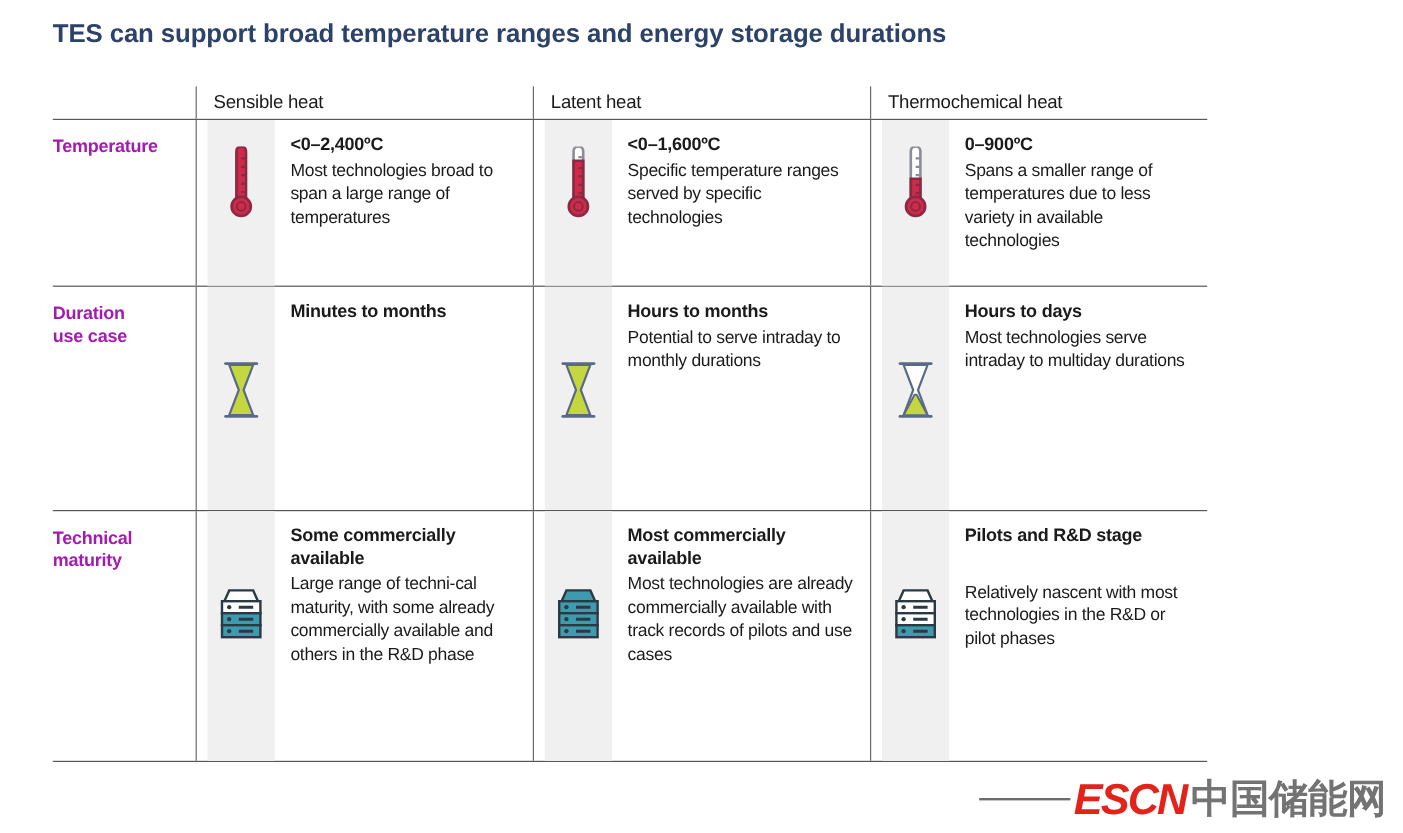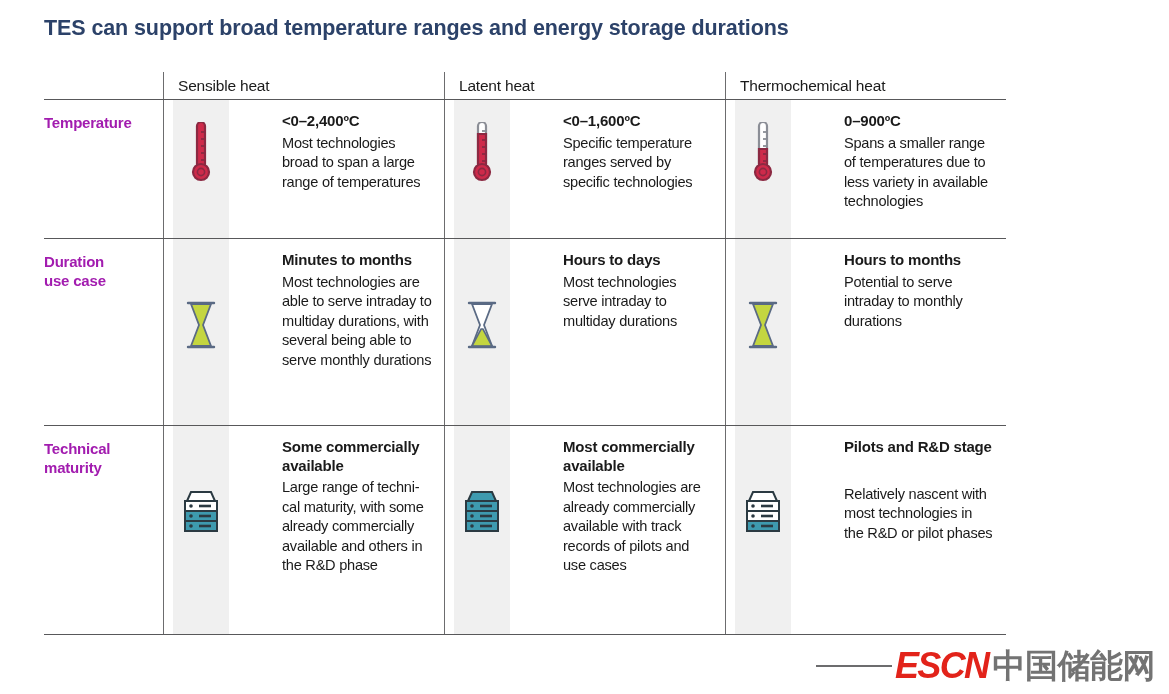--- a/index.html
+++ b/index.html
@@ -75,21 +75,20 @@
     letter-spacing: -0.2px;
   }
 
   
   .cell-inner {
     display: flex;
     align-items: flex-start;
     width: 100%;
     padding-left: 9px;
     padding-top: 0px;
-    gap: 40px;
   }
   .icon-panel {
     flex: 0 0 56px;
     width: 56px;
     align-self: stretch;
     background: #f0f0f0;
     display: flex;
     align-items: flex-start;
     justify-content: center;
   }
@@ -290,21 +289,40 @@
                 <svg width="34" height="52" viewBox="0 0 34 52">
                   <path d="M7 5 L27 5 L19 26 L27 47 L7 47 L15 26 Z" fill="#c4d640" stroke="#5a6a84" stroke-width="1.8" stroke-linejoin="round"></path>
                   <line x1="4" y1="4" x2="30" y2="4" stroke="#5a6a84" stroke-width="2.4" stroke-linecap="round"></line>
                   <line x1="4" y1="48" x2="30" y2="48" stroke="#5a6a84" stroke-width="2.4" stroke-linecap="round"></line>
                 </svg>
               </span>
             </div>
           </div>
           <div class="cell-text">
             <div class="cell-title">Minutes to months</div>
-            <div class="cell-body">Most technologies are able to serve intraday to multiday durations, with several being able to serve monthly durations</div>
+          </div>
+        </div>
+      </div>
+
+      <div class="col-data">
+        <div class="cell-inner">
+          <div class="icon-panel">
+            <div class="icon-inner">
+              <span>
+                <svg width="34" height="52" viewBox="0 0 34 52">
+                  <path d="M7 5 L27 5 L19 26 L27 47 L7 47 L15 26 Z" fill="#c4d640" stroke="#5a6a84" stroke-width="1.8" stroke-linejoin="round"></path>
+                  <line x1="4" y1="4" x2="30" y2="4" stroke="#5a6a84" stroke-width="2.4" stroke-linecap="round"></line>
+                  <line x1="4" y1="48" x2="30" y2="48" stroke="#5a6a84" stroke-width="2.4" stroke-linecap="round"></line>
+                </svg>
+              </span>
+            </div>
+          </div>
+          <div class="cell-text">
+            <div class="cell-title">Hours to months</div>
+            <div class="cell-body">Potential to serve intraday to monthly durations</div>
           </div>
         </div>
       </div>
 
       <div class="col-data">
         <div class="cell-inner">
           <div class="icon-panel">
             <div class="icon-inner">
               <span>
                 <svg width="34" height="52" viewBox="0 0 34 52">
@@ -312,40 +330,20 @@
                   <path d="M16.1 30 L17.9 30 L27 47 L7 47 Z" fill="#c4d640" stroke="#5a6a84" stroke-width="1.6" stroke-linejoin="round"></path>
                   <line x1="4" y1="4" x2="30" y2="4" stroke="#5a6a84" stroke-width="2.4" stroke-linecap="round"></line>
                   <line x1="4" y1="48" x2="30" y2="48" stroke="#5a6a84" stroke-width="2.4" stroke-linecap="round"></line>
                 </svg>
               </span>
             </div>
           </div>
           <div class="cell-text">
             <div class="cell-title">Hours to days</div>
             <div class="cell-body">Most technologies serve intraday to multiday durations</div>
-          </div>
-        </div>
-      </div>
-
-      <div class="col-data">
-        <div class="cell-inner">
-          <div class="icon-panel">
-            <div class="icon-inner">
-              <span>
-                <svg width="34" height="52" viewBox="0 0 34 52">
-                  <path d="M7 5 L27 5 L19 26 L27 47 L7 47 L15 26 Z" fill="#c4d640" stroke="#5a6a84" stroke-width="1.8" stroke-linejoin="round"></path>
-                  <line x1="4" y1="4" x2="30" y2="4" stroke="#5a6a84" stroke-width="2.4" stroke-linecap="round"></line>
-                  <line x1="4" y1="48" x2="30" y2="48" stroke="#5a6a84" stroke-width="2.4" stroke-linecap="round"></line>
-                </svg>
-              </span>
-            </div>
-          </div>
-          <div class="cell-text">
-            <div class="cell-title">Hours to months</div>
-            <div class="cell-body">Potential to serve intraday to monthly durations</div>
           </div>
         </div>
       </div>
     </div>
 
     <div class="table-row r-mat row-border-bottom">
       <div class="col-label">
         <div class="row-label">Technical</div>
         <div class="row-label">maturity</div>
       </div>

